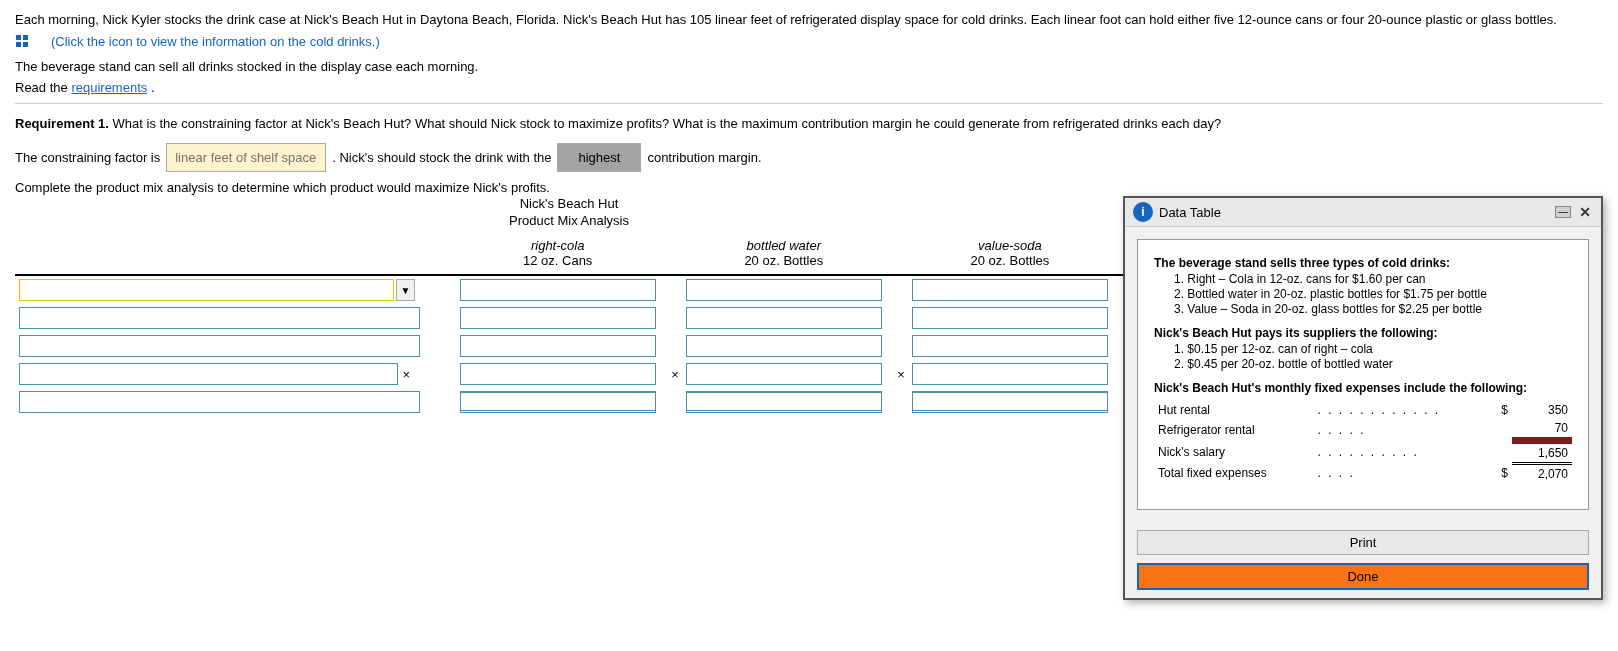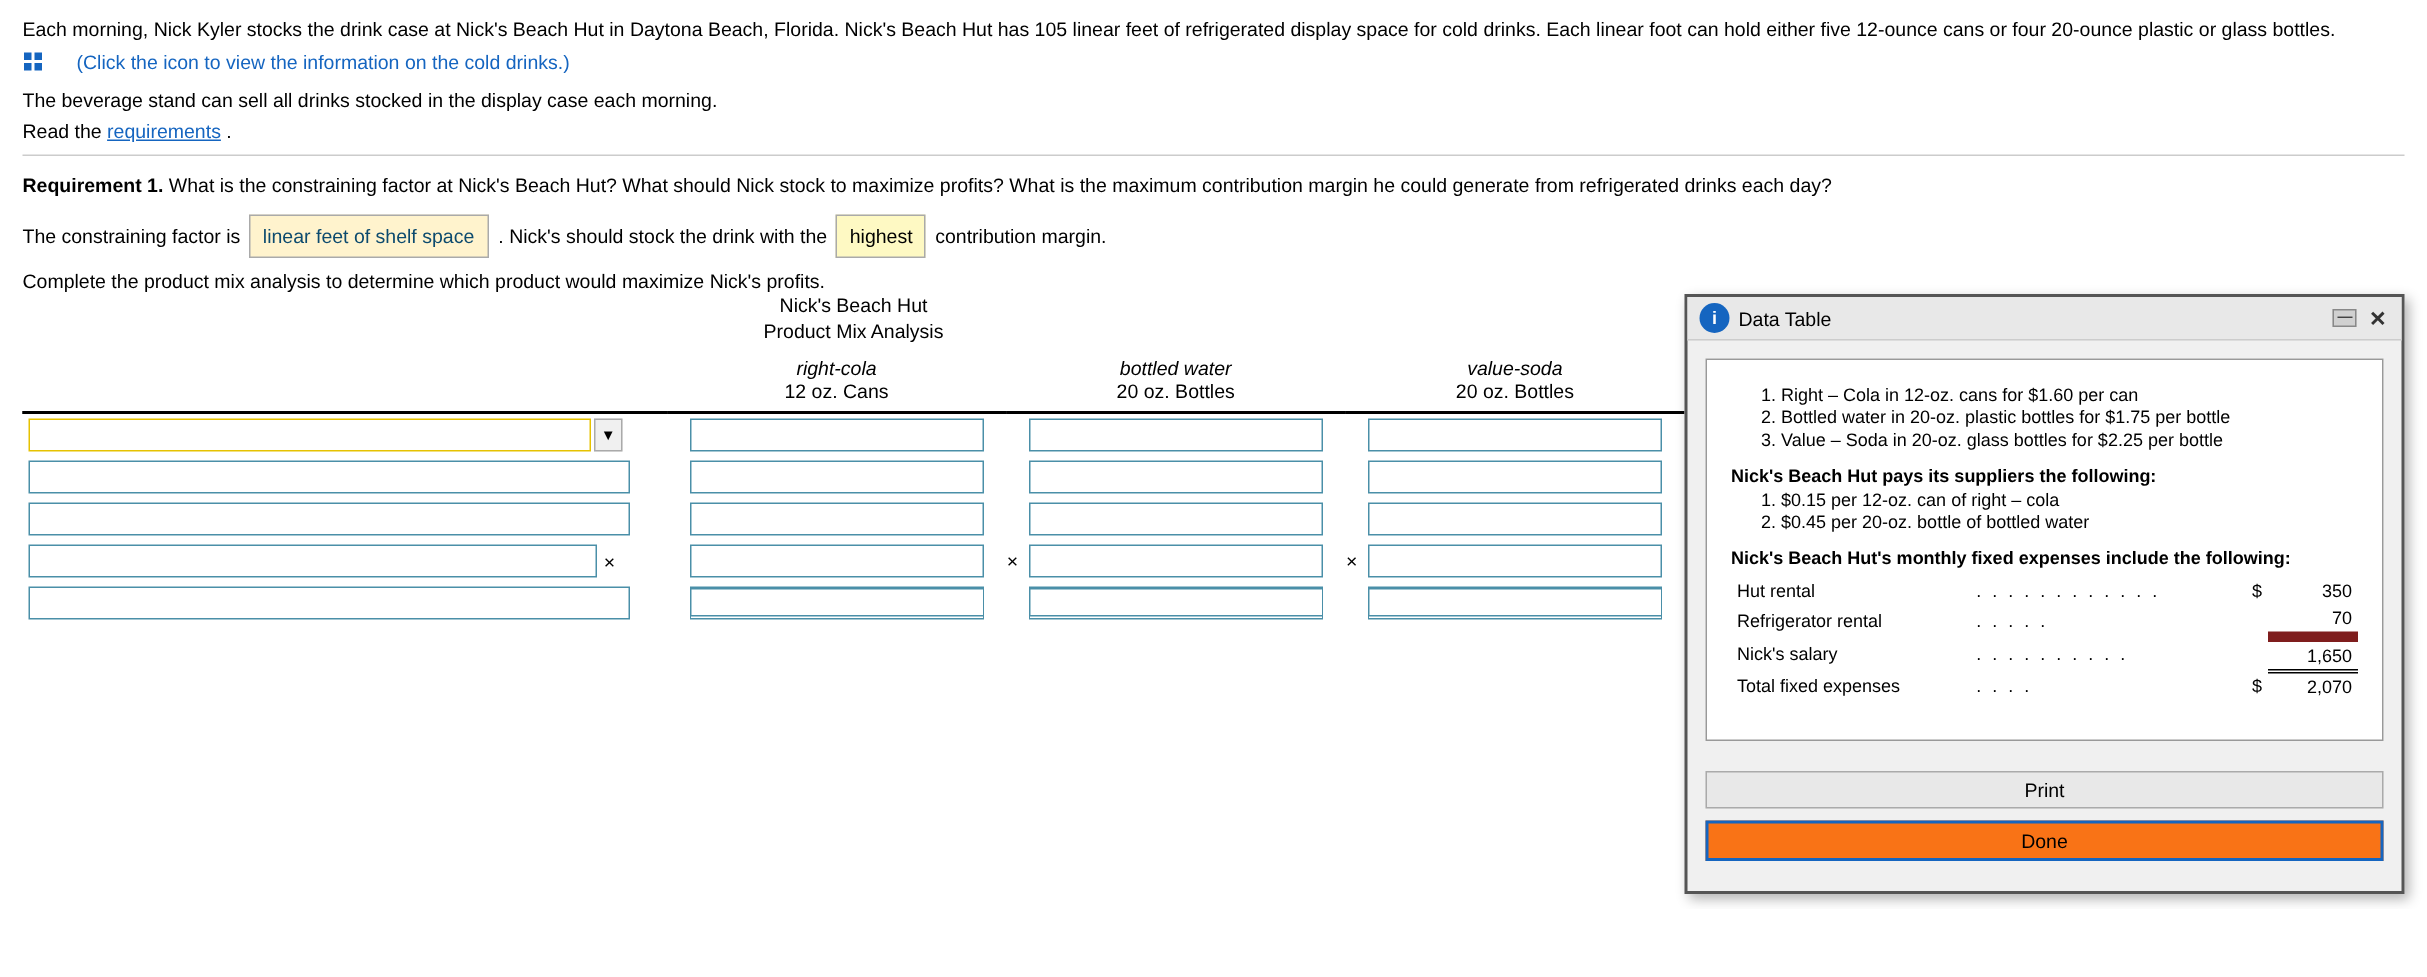--- a/index.html
+++ b/index.html
@@ -12,22 +12,22 @@
     .beverage-text { margin-bottom: 4px; line-height: 1.5; }
     .requirements-link { color: #1565c0; text-decoration: underline; cursor: pointer; }
     
     .divider { border: none; border-top: 1px solid #ccc; margin: 8px 0; }
     
     .requirement-section { margin-top: 10px; }
     .req-label { font-weight: bold; }
     .req-question { line-height: 1.6; }
     
     .constraining-row { margin-top: 8px; display: flex; align-items: center; gap: 6px; flex-wrap: wrap; line-height: 1.8; }
-    .fill-box { background: #fff3cd; border: 1px solid #aaa; padding: 2px 8px; min-width: 160px; display: inline-block; color: #0c4a6e; }
-    .fill-box-small { background: #fef9c3; border: 1px solid #aaa; padding: 2px 8px; min-width: 60px; display: inline-block; color: #000; }
+    .fill-box { background: #fff3cd; border: 1px solid #aaa; padding: 2px 8px; min-width: 160px; display: inline-block; color: #737373; }
+    .fill-box-small { background: #a3a3a3; border: 1px solid #aaa; padding: 2px 20px; min-width: 60px; display: inline-block; color: #000; }
     
     .complete-text { margin-top: 8px; }
     
     .main-layout { display: flex; margin-top: 1px; align-items: flex-start; }
     
     .analysis-section { flex: 1; min-width: 500px; }
     
     .table-title { text-align: center; font-weight: normal; margin-bottom: 2px; }
     .table-subtitle { text-align: center; font-weight: normal; margin-bottom: 8px; }
     
@@ -268,20 +268,21 @@
       <div class="dialog-controls">
         <button class="dialog-min-btn">
           <span>—</span>
         </button>
         <button class="dialog-close-btn">✕</button>
       </div>
     </div>
 
     <div class="dialog-content">
       <div class="dialog-section">
+        <div class="dialog-section-title">The beverage stand sells three types of cold drinks:</div>
         <div class="dialog-item">1. <span>Right – Cola in 12-oz. cans for $1.60 per can</span></div>
         <div class="dialog-item">2. <span>Bottled water in 20-oz. plastic bottles for $1.75 per bottle</span></div>
         <div class="dialog-item">3. <span>Value – Soda in 20-oz. glass bottles for $2.25 per bottle</span></div>
       </div>
 
       <div class="dialog-section">
         <div class="dialog-section-title">Nick's Beach Hut pays its suppliers the following:</div>
         <div class="dialog-item">1. <span>$0.15 per 12-oz. can of right – cola</span></div>
         <div class="dialog-item">2. <span>$0.45 per 20-oz. bottle of bottled water</span></div>
       </div>

